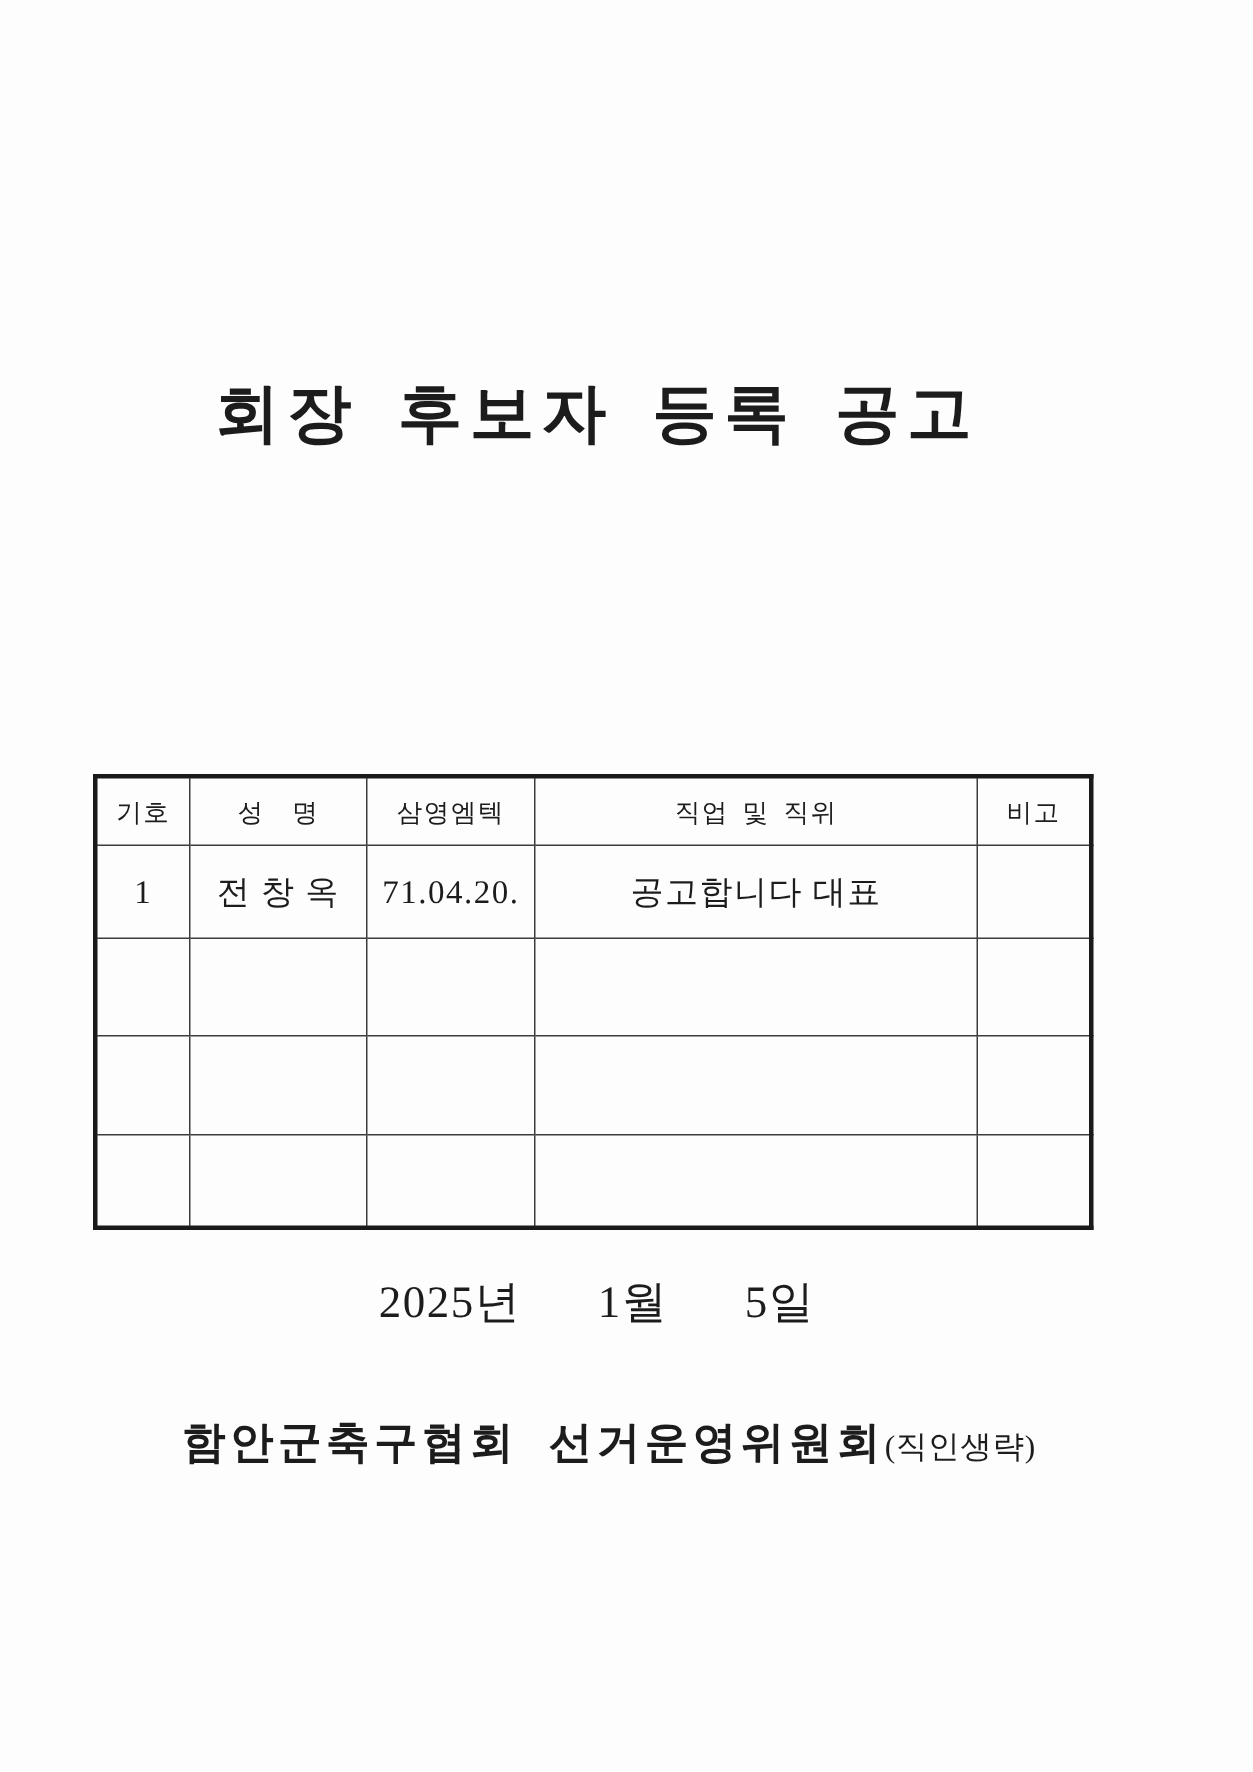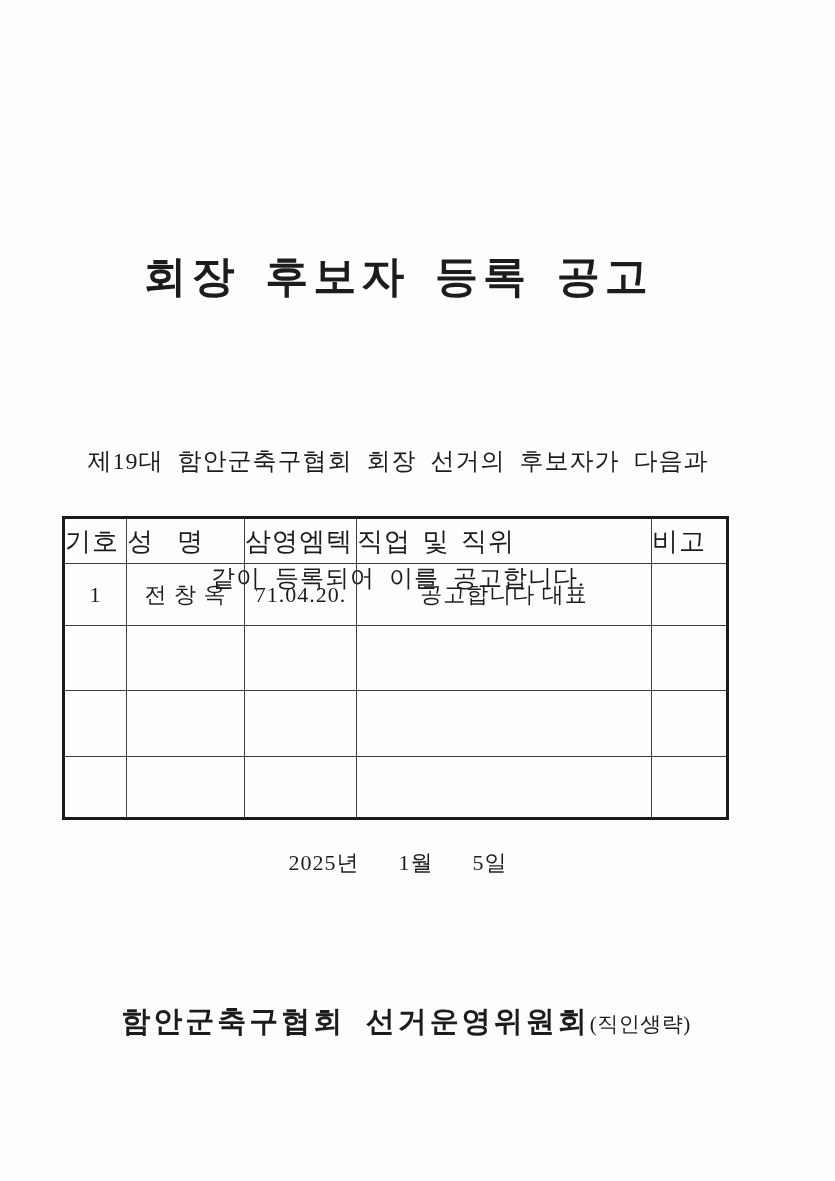--- a/index.html
+++ b/index.html
@@ -50,49 +50,49 @@
     table-layout: fixed;
     background: transparent;
   }
   .reg-table, .reg-table td, .reg-table th {
     border: 1px solid #3d3d3d;
   }
   .reg-table { border: 3px solid #1a1a1a; }
   .reg-table th {
     height: 46px;
     font-weight: normal;
-    font-size: 26px;
-    text-align: left;
+    font-size: 17px;
+    text-align: center;
     vertical-align: middle;
     letter-spacing: 1px;
     word-spacing: 4px;
     white-space: pre;
   }
   .reg-table td {
     height: 62px;
     font-size: 22px;
     text-align: center;
     vertical-align: middle;
     letter-spacing: 1px;
     white-space: pre;
   }
   .date-line {
     position: absolute;
     left: 0;
     top: 848px;
     width: 796px;
     text-align: center;
-    font-size: 22px;
+    font-size: 30px;
     letter-spacing: 1px;
     white-space: pre;
   }
   .doc-footer {
     position: absolute;
     left: 0;
-    top: 984px;
+    top: 924px;
     width: 796px;
     text-align: center;
     white-space: pre;
   }
   .org-name {
     font-size: 29px;
     font-weight: bold;
     letter-spacing: 3px;
     white-space: pre;
   }
@@ -104,24 +104,20 @@
   }
 </style>
 </head>
 <body>
 
 <div class="page">
   <div class="content">
 
     <h1 class="doc-title">회장 후보자 등록 공고</h1>
 
-    <div class="announcement">
-      <div>제19대 함안군축구협회 회장 선거의 후보자가 다음과</div>
-      <div>같이 등록되어 이를 공고합니다.</div>
-    </div>
   </div>
 
   <table class="reg-table">
     <colgroup>
       <col style="width:63px">
       <col style="width:118px">
       <col style="width:112px">
       <col style="width:295px">
       <col style="width:76px">
     </colgroup>

